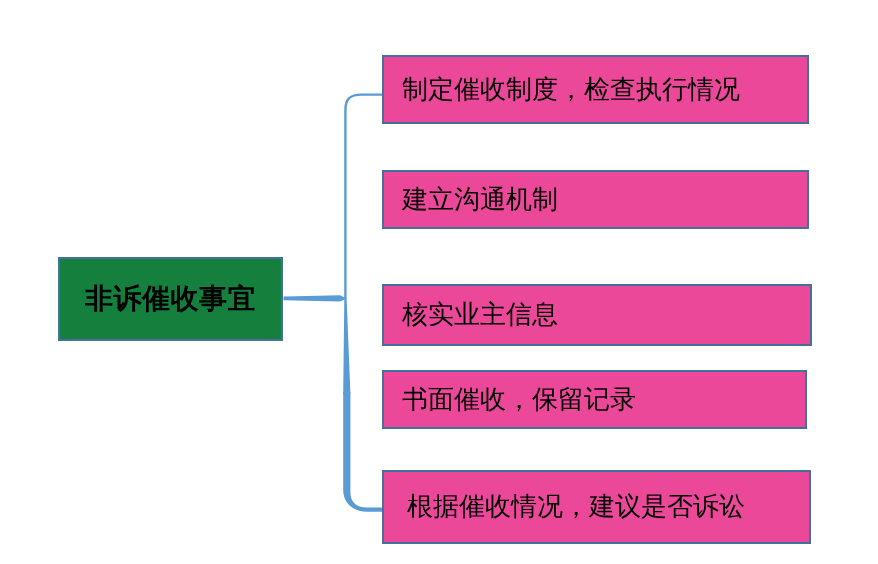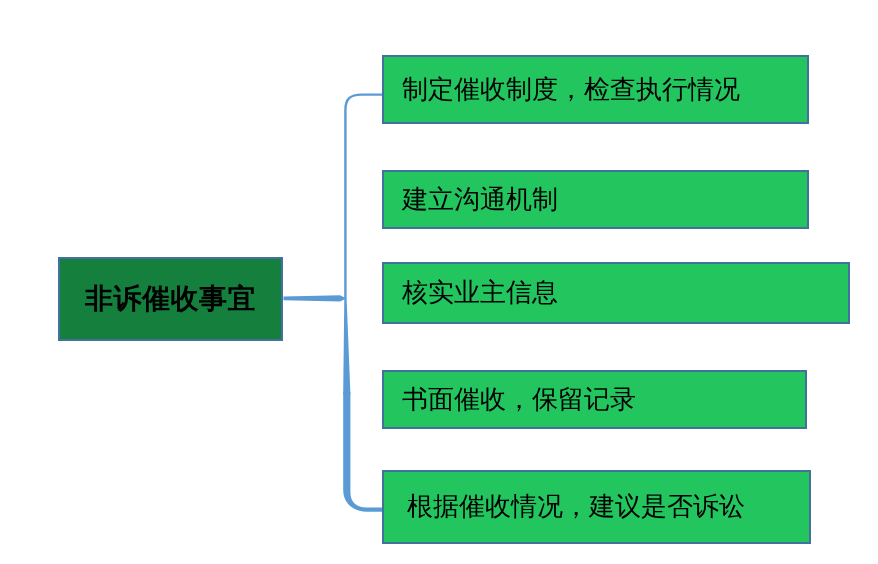--- a/index.html
+++ b/index.html
@@ -50,38 +50,38 @@
     line-height: 1.1;
     color: #000000;
     letter-spacing: 0.5px;
     white-space: nowrap;
   }
 
   
   .child-node {
     position: absolute;
     box-sizing: border-box;
-    background: #22c55e;
+    background: #ec4899;
     border: 2px solid #41719C;
     z-index: 3;
     display: flex;
     align-items: center;
   }
   .child-node-label {
     font-family: "DejaVu Serif", "Liberation Serif", serif;
     font-size: 26px;
     line-height: 1.15;
     color: #000000;
     white-space: nowrap;
     padding-left: 18px;
   }
 
   .child-1 { left: 382px; top:  55px; width: 427px; height: 69px; }
   .child-2 { left: 382px; top: 170px; width: 427px; height: 59px; }
-  .child-3 { left: 382px; top: 262px; width: 468px; height: 62px; }
+  .child-3 { left: 382px; top: 284px; width: 430px; height: 62px; }
   .child-4 { left: 382px; top: 370px; width: 425px; height: 59px; }
   .child-5 { left: 382px; top: 470px; width: 429px; height: 74px; }
 
   
   .child-5 .child-node-label { padding-left: 23px; }
 </style>
 </head>
 <body>
 
 <div id="canvas">

